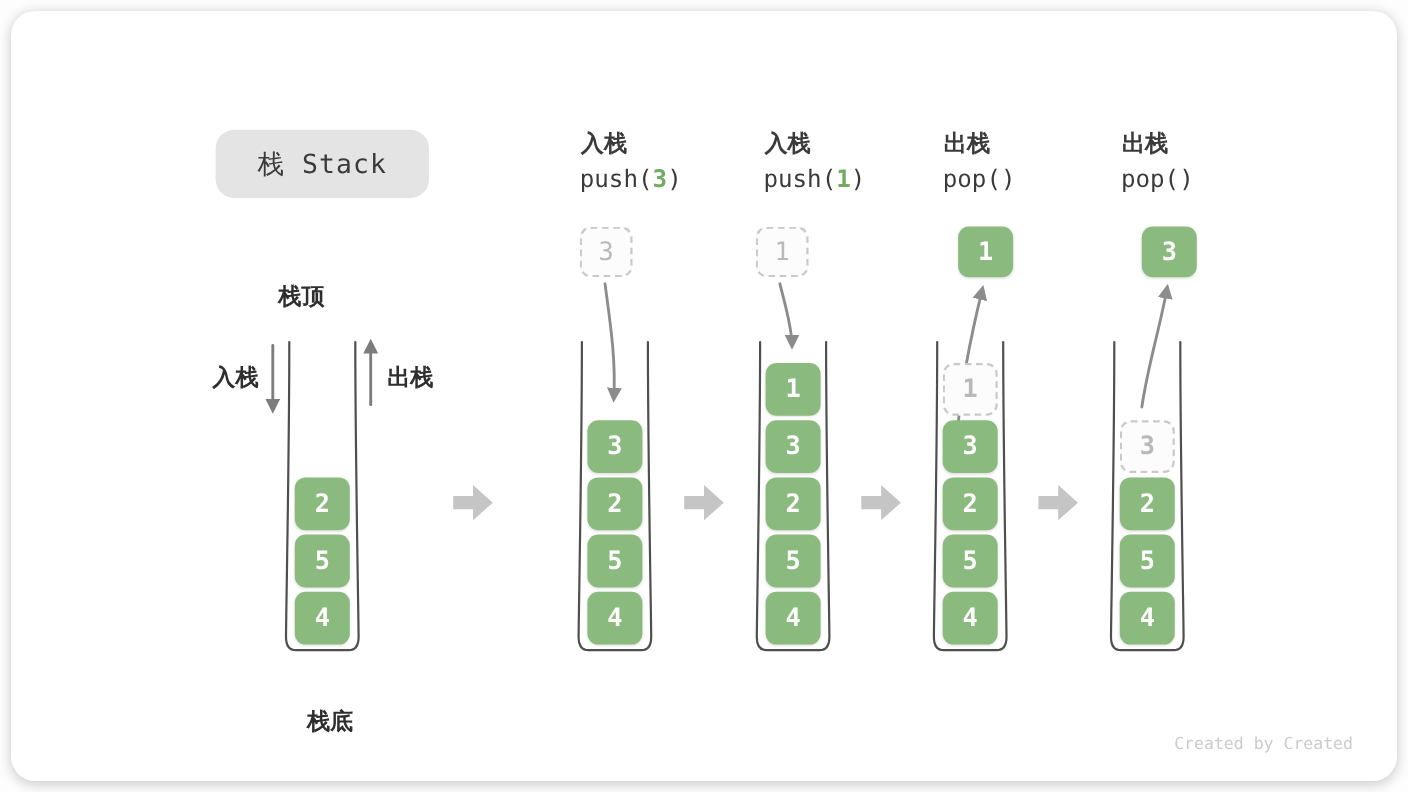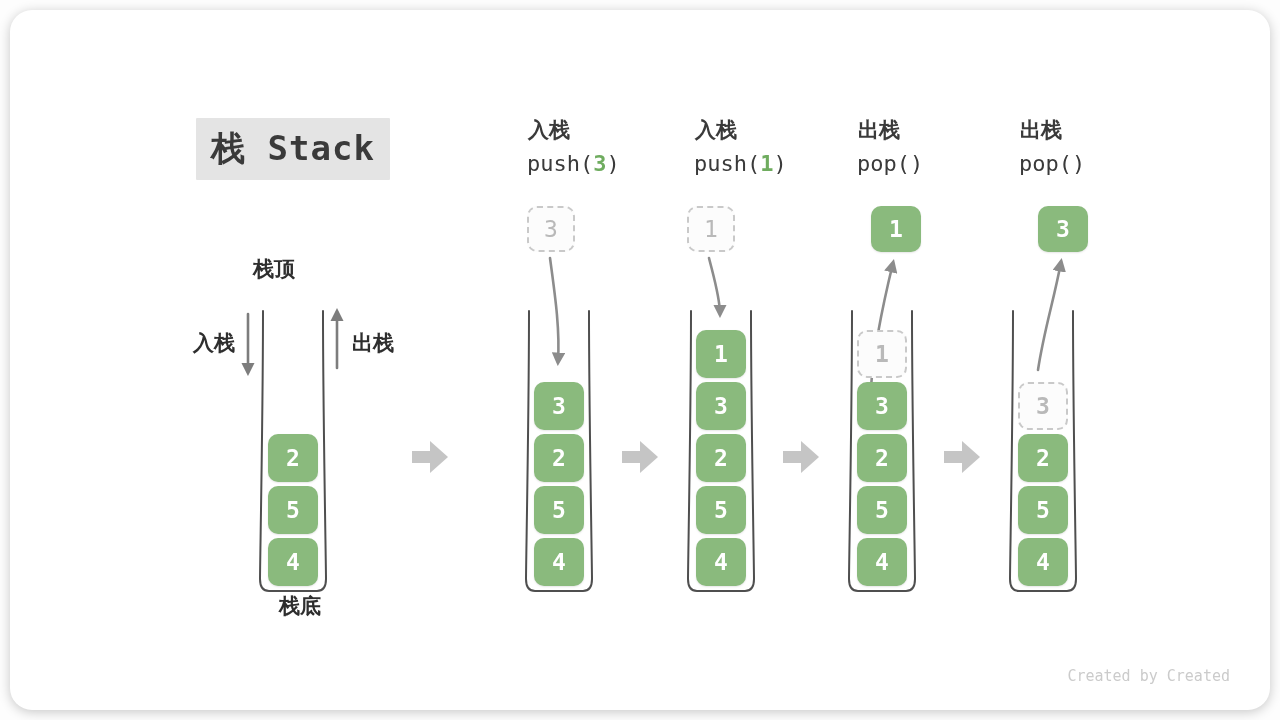--- a/index.html
+++ b/index.html
@@ -17,22 +17,22 @@
   .abs{position:absolute;}
   svg.overlay{position:absolute;left:0;top:0;width:1280px;height:720px;pointer-events:none;}
   .container-path{fill:none;stroke:var(--container-stroke);stroke-width:2;stroke-linecap:round;}
   .flow-arrow{fill:none;stroke:var(--arrow-gray);stroke-width:2.6;stroke-linecap:round;}
   .mini-arrow{fill:none;stroke:#7D7D7D;stroke-width:2.6;stroke-linecap:round;}
   .transition{fill:var(--transition-gray);}
   .arrowhead{fill:var(--arrow-gray);}
   .minihead{fill:#7D7D7D;}
 
   .title-box{left:186px;top:108px;width:194px;height:62px;background:var(--title-bg);
-    border-radius:1px;display:flex;align-items:center;justify-content:center;
-    font-family:"DejaVu Sans Mono",monospace;font-size:34px;font-weight:700;
+    border-radius:17px;display:flex;align-items:center;justify-content:center;
+    font-family:"DejaVu Sans Mono",monospace;font-size:24px;font-weight:400;
     color:var(--text-dark);letter-spacing:1px;}
 
   .cn-label{font-size:21px;font-weight:bold;color:var(--label-dark);white-space:nowrap;}
   .hdr-action{font-size:21px;font-weight:bold;color:var(--text-dark);}
   .hdr-code{font-family:"DejaVu Sans Mono",monospace;font-size:22px;color:var(--text-dark);
     white-space:nowrap;}
   .hdr-code .green{color:var(--green-text);font-weight:bold;}
 
   .stack{width:50px;height:275px;top:301px;display:flex;flex-direction:column;
     justify-content:flex-end;gap:4px;padding-bottom:0;}
@@ -83,21 +83,21 @@
 
     <polygon class="transition" points="402,441 420,441 420,431 438,447 420,463 420,453 402,453"></polygon>
     <polygon class="transition" points="612,441 630,441 630,431 648,447 630,463 630,453 612,453"></polygon>
     <polygon class="transition" points="773,441 791,441 791,431 809,447 791,463 791,453 773,453"></polygon>
     <polygon class="transition" points="934,441 952,441 952,431 970,447 952,463 952,453 934,453"></polygon>
   </svg>
 
   <div class="abs title-box">栈 Stack</div>
 
   <div class="abs cn-label" style="left:243px;top:245px;width:80px;">栈顶</div>
-  <div class="abs cn-label" style="left:250px;top:582px;width:80px;text-align:center;">栈底</div>
+  <div class="abs cn-label" style="left:250px;top:632px;width:80px;text-align:center;">栈底</div>
   <div class="abs cn-label" style="left:180px;top:319px;width:45px;text-align:right;">入栈</div>
   <div class="abs cn-label" style="left:342px;top:319px;width:60px;">出栈</div>
 
   <div class="abs hdr-action" style="left:518px;top:106px;">入栈</div>
   <div class="abs hdr-code" style="left:517px;top:141px;"><span>push(</span><span class="green">3</span><span>)</span></div>
 
   <div class="abs hdr-action" style="left:685px;top:106px;">入栈</div>
   <div class="abs hdr-code" style="left:684px;top:141px;"><span>push(</span><span class="green">1</span><span>)</span></div>
 
   <div class="abs hdr-action" style="left:848px;top:106px;">出栈</div>

